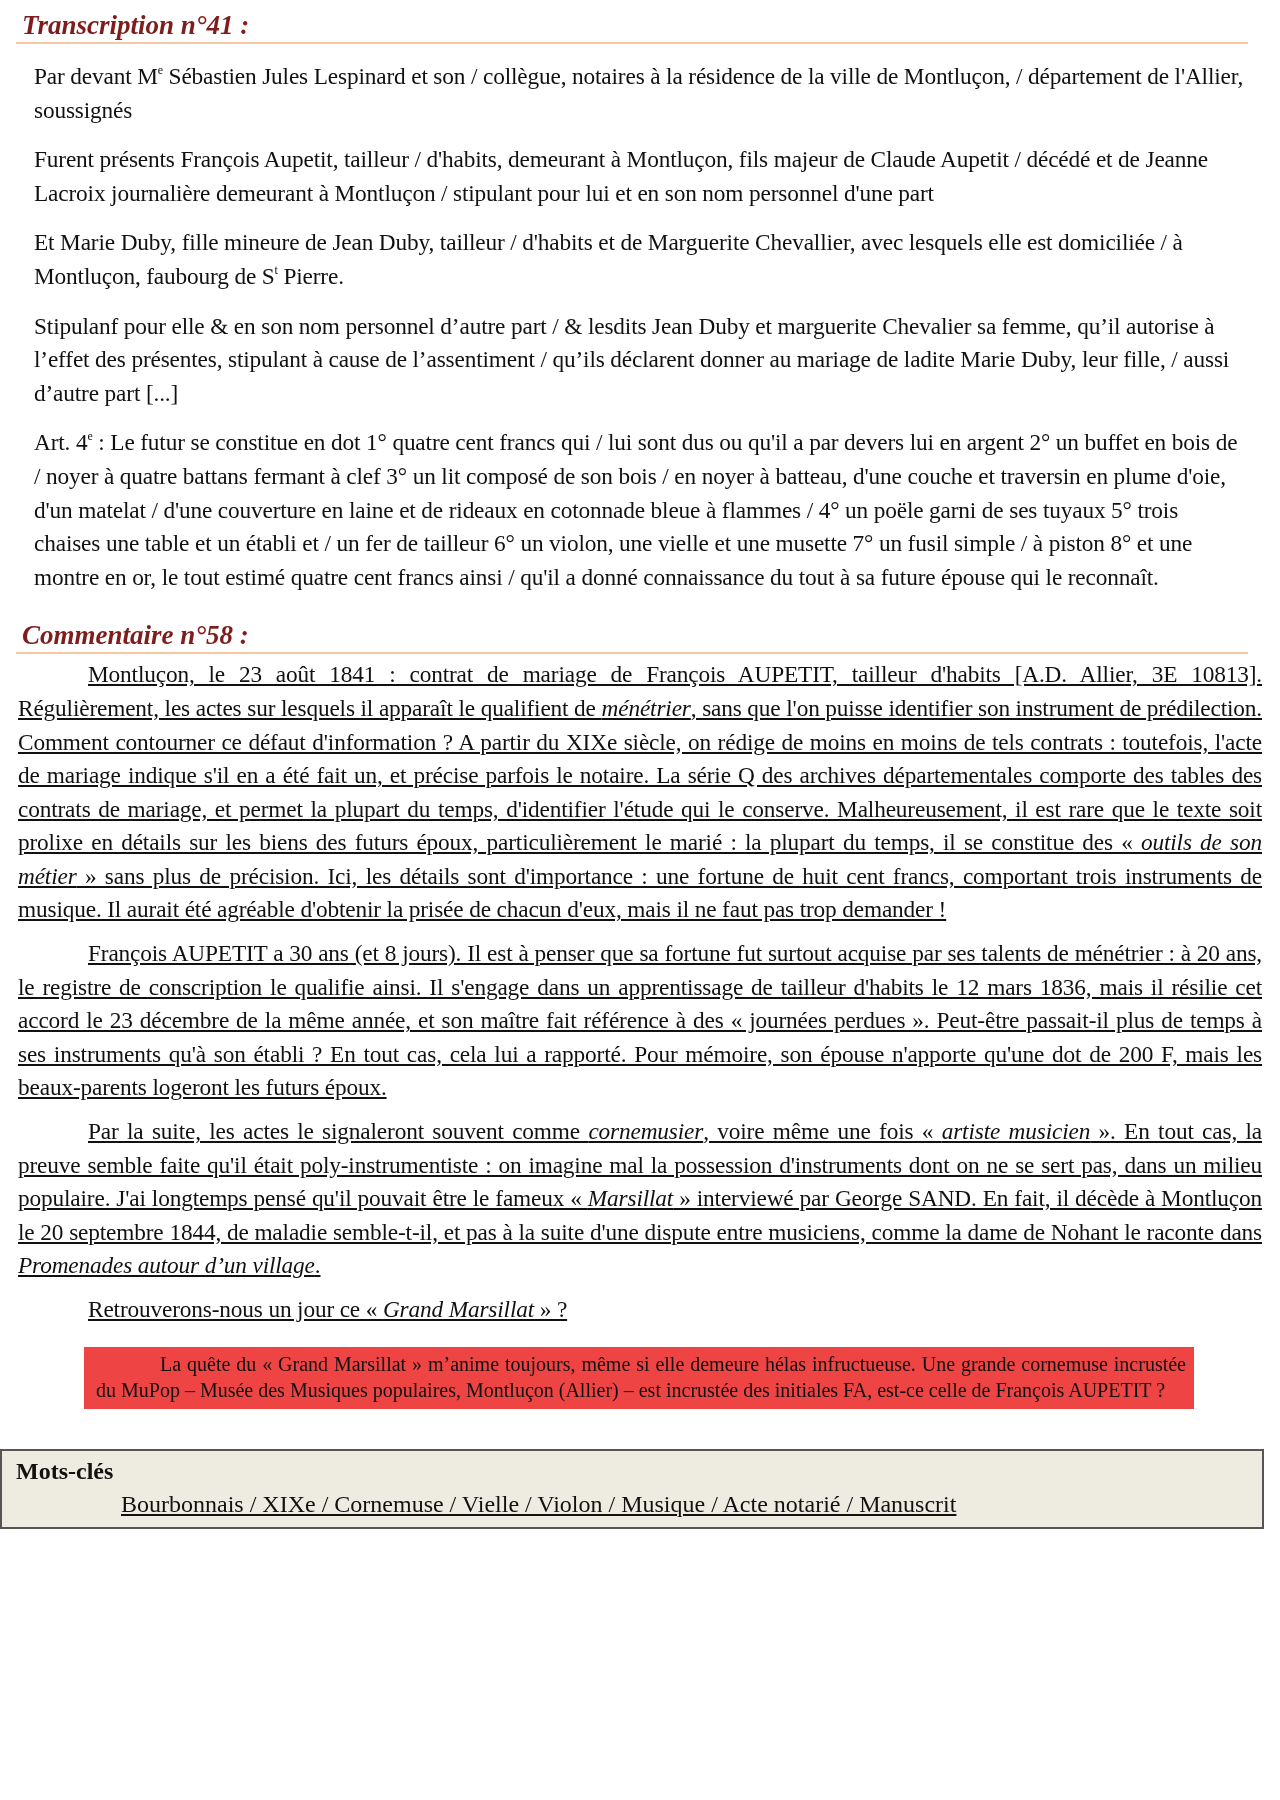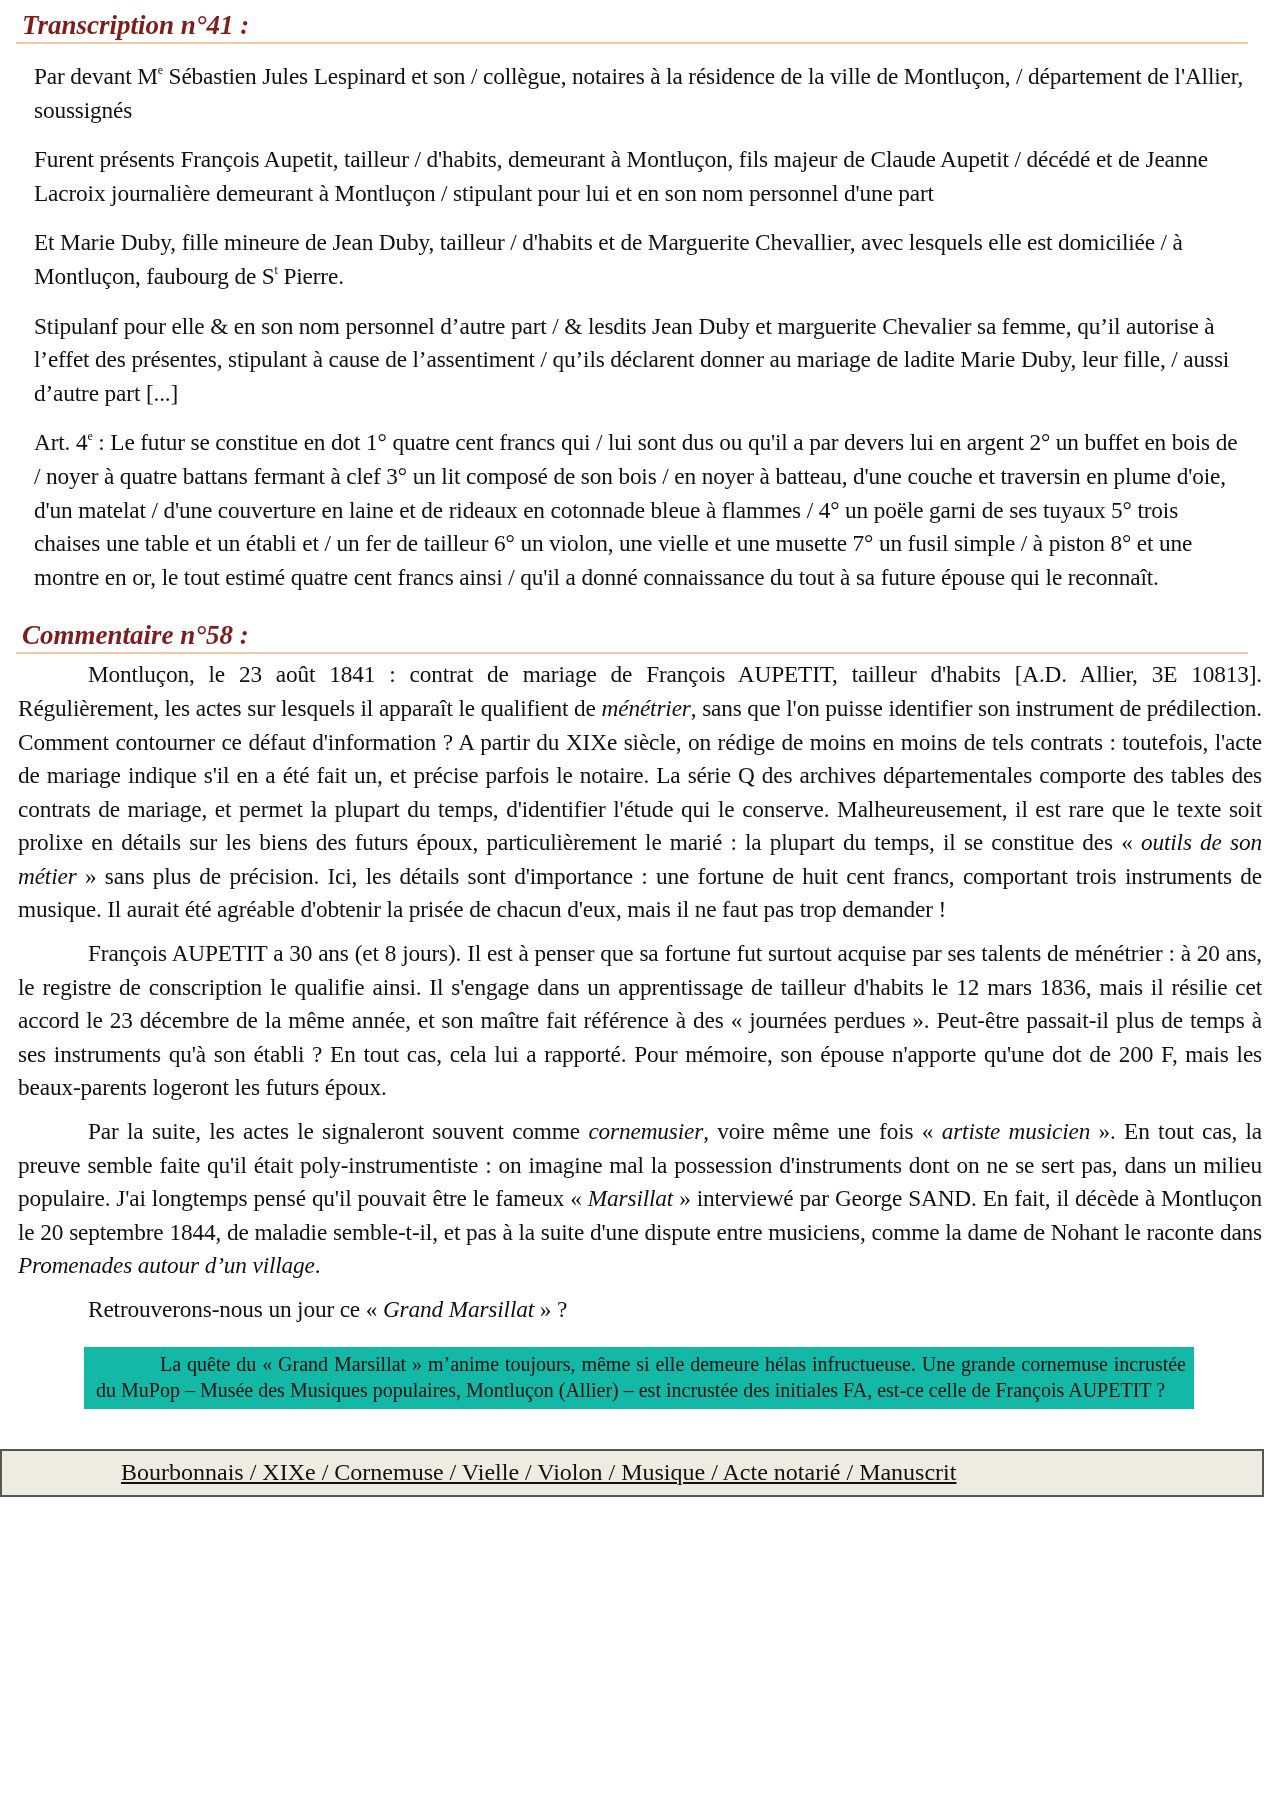--- a/index.html
+++ b/index.html
@@ -23,25 +23,26 @@
   .transcription p {
     margin: 16px; font-size: 23.3px; line-height: 33.6px;
     padding-left: 2px; letter-spacing: -0.15px; font-family: Liberation Serif, serif;
   }
   sup { font-size: 12px; vertical-align: 10px; line-height: 0; }
   .commentary { margin-top: 24px; }
   .commentary .body p {
     margin: 0 0 10px 0; font-size: 23.3px; line-height: 33.6px;
     text-align: justify; text-indent: 70px; padding-left: 2px;
     letter-spacing: -0.15px;
+    text-decoration: underline;
   }
   .commentary .body p:first-child { margin-top: 4px; }
   .note {
     margin: 20px 0 0 68px; width: 1110px;
-    background: #14b8a6;
+    background: #ef4444;
     font-size: 20px; line-height: 26px;
     text-align: justify; padding: 4px 8px 6px 12px; box-sizing: border-box;
   }
   .note .indent { display: inline-block; width: 64px; }
   .keywords {
     margin-top: 40px; width: 1264px; margin-left: -16px;
     background: #ededE4; background: #eeebe1;
     border: 2px solid #555555; box-sizing: border-box;
     padding: 4px 14px 6px 14px;
   }
@@ -75,16 +76,17 @@
       <p><span>Montluçon, le 23 août 1841 : contrat de mariage de François AUPETIT, tailleur d'habits [A.D. Allier, 3E 10813]. Régulièrement, les actes sur lesquels il apparaît le qualifient de </span><em>ménétrier</em><span>, sans que l'on puisse identifier son instrument de prédilection. Comment contourner ce défaut d'information ? A partir du XIXe siècle, on rédige de moins en moins de tels contrats : toutefois, l'acte de mariage indique s'il en a été fait un, et précise parfois le notaire. La série Q des archives départementales comporte des tables des contrats de mariage, et permet la plupart du temps, d'identifier l'étude qui le conserve. Malheureusement, il est rare que le texte soit prolixe en détails sur les biens des futurs époux, particulièrement le marié : la plupart du temps, il se constitue des « </span><em>outils de son métier</em><span> » sans plus de précision. Ici, les détails sont d'importance : une fortune de huit cent francs, comportant trois instruments de musique. Il aurait été agréable d'obtenir la prisée de chacun d'eux, mais il ne faut pas trop demander !</span></p>
       <p>François AUPETIT a 30 ans (et 8 jours). Il est à penser que sa fortune fut surtout acquise par ses talents de ménétrier : à 20 ans, le registre de conscription le qualifie ainsi. Il s'engage dans un apprentissage de tailleur d'habits le 12 mars 1836, mais il résilie cet accord le 23 décembre de la même année, et son maître fait référence à des « journées perdues ». Peut-être passait-il plus de temps à ses instruments qu'à son établi ? En tout cas, cela lui a rapporté. Pour mémoire, son épouse n'apporte qu'une dot de 200 F, mais les beaux-parents logeront les futurs époux.</p>
       <p><span>Par la suite, les actes le signaleront souvent comme </span><em>cornemusier</em><span>, voire même une fois « </span><em>artiste musicien</em><span> ». En tout cas, la preuve semble faite qu'il était poly-instrumentiste : on imagine mal la possession d'instruments dont on ne se sert pas, dans un milieu populaire. J'ai longtemps pensé qu'il pouvait être le fameux « </span><em>Marsillat</em><span> » interviewé par George SAND. En fait, il décède à Montluçon le 20 septembre 1844, de maladie semble-t-il, et pas à la suite d'une dispute entre musiciens, comme la dame de Nohant le raconte dans </span><em>Promenades autour d’un village</em><span>.</span></p>
       <p><span>Retrouverons-nous un jour ce « </span><em>Grand Marsillat</em><span> » ?</span></p>
     </div>
   </section>
 
   <div class="note"><span class="indent"></span><span>La quête du « Grand Marsillat » m’anime toujours, même si elle demeure hélas infructueuse. Une grande cornemuse incrustée du MuPop – Musée des Musiques populaires, Montluçon (Allier) – est incrustée des initiales FA, est-ce celle de François AUPETIT ?</span></div>
 
   <div class="keywords">
+    <div class="kw-title">Mots-clés</div>
     <div class="kw-list">Bourbonnais / XIXe / Cornemuse / Vielle / Violon / Musique / Acte notarié / Manuscrit</div>
   </div>
 
 </div>
 
 </body></html>

